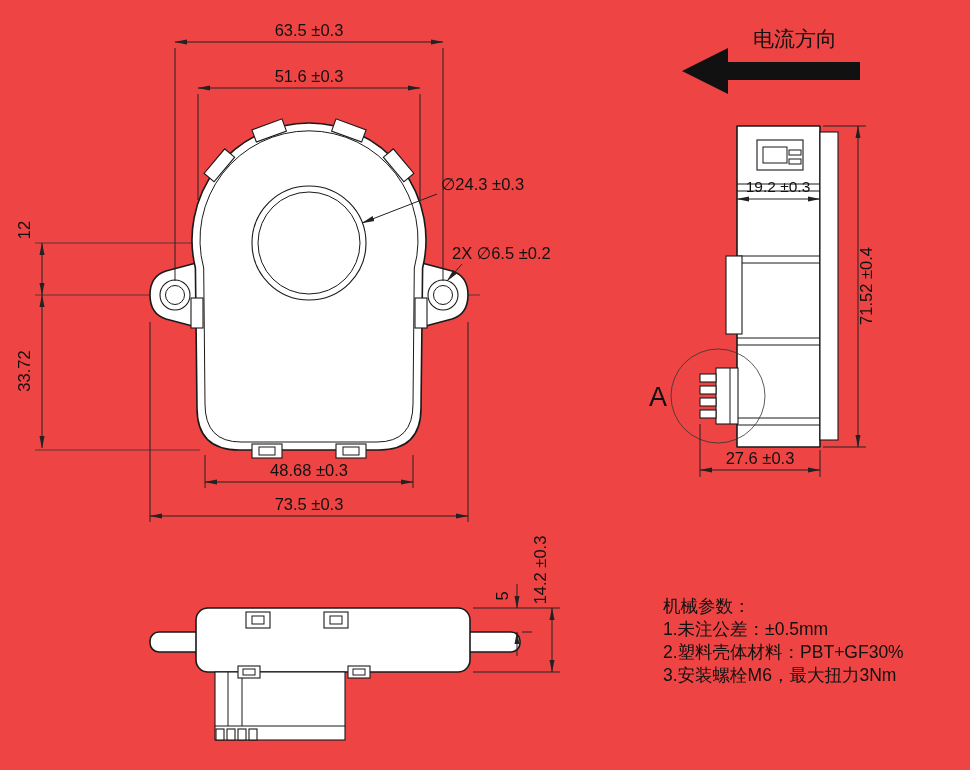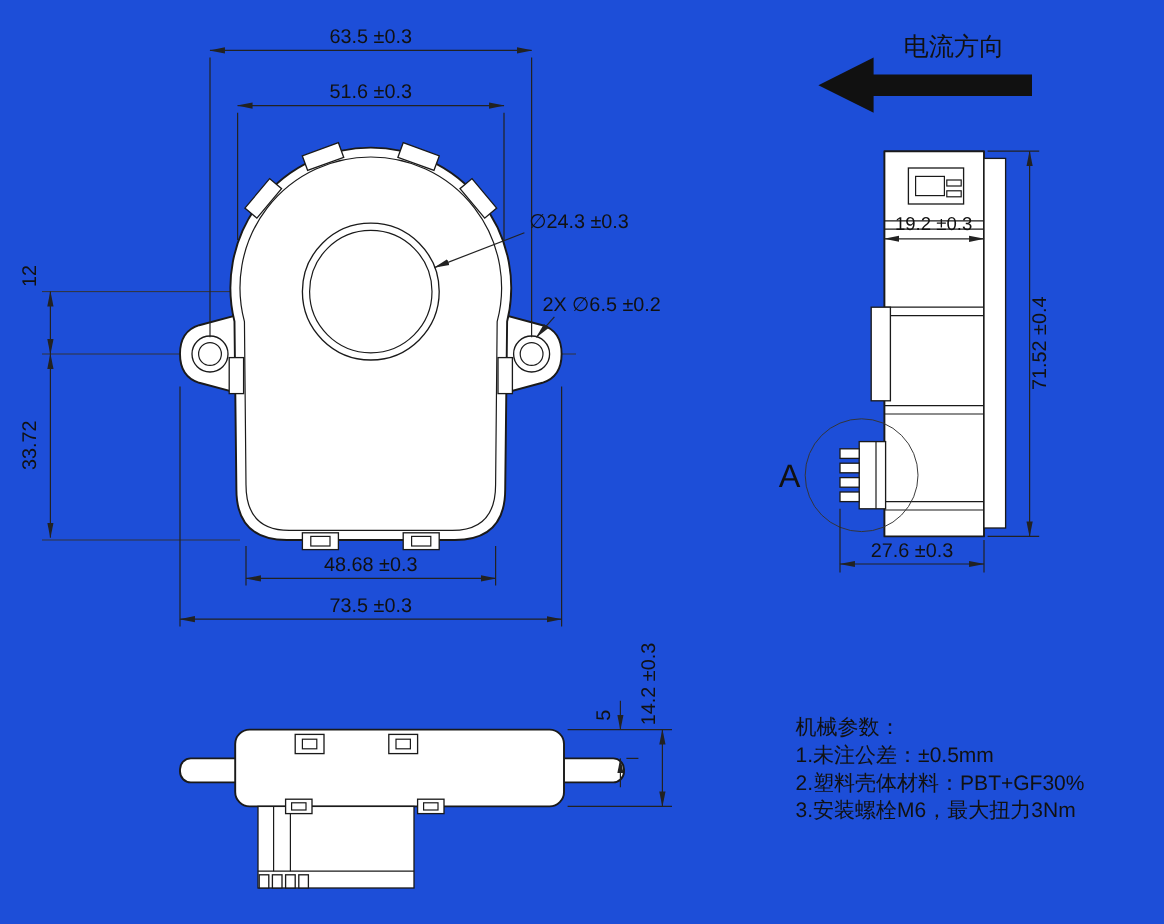--- a/index.html
+++ b/index.html
@@ -1,16 +1,16 @@
 <!DOCTYPE html>
 <html><head>
 <meta charset="utf-8">
 <style>
   html,body{margin:0;padding:0;background:#ffffff;}
-  .stage{width:970px;height:770px;position:relative;background:#1d4ed8;
+  .stage{width:970px;height:770px;position:relative;background:#ef4444;
          font-family:"Liberation Sans","DejaVu Sans",sans-serif;overflow:hidden;}
   svg{display:block;}
   .outline{fill:#fff;stroke:#1a1a1a;stroke-width:1.6;stroke-linejoin:round;}
   .inner{fill:none;stroke:#1a1a1a;stroke-width:1;}
   .feat{fill:#fff;stroke:#1a1a1a;stroke-width:1.1;}
   .featn{fill:none;stroke:#1a1a1a;stroke-width:1;}
   .dim{stroke:#222;stroke-width:1;fill:none;}
   .thin{stroke:#333;stroke-width:0.8;fill:none;}
   text{fill:#111;font-size:16.5px;}
   .small{font-size:15.5px;}

